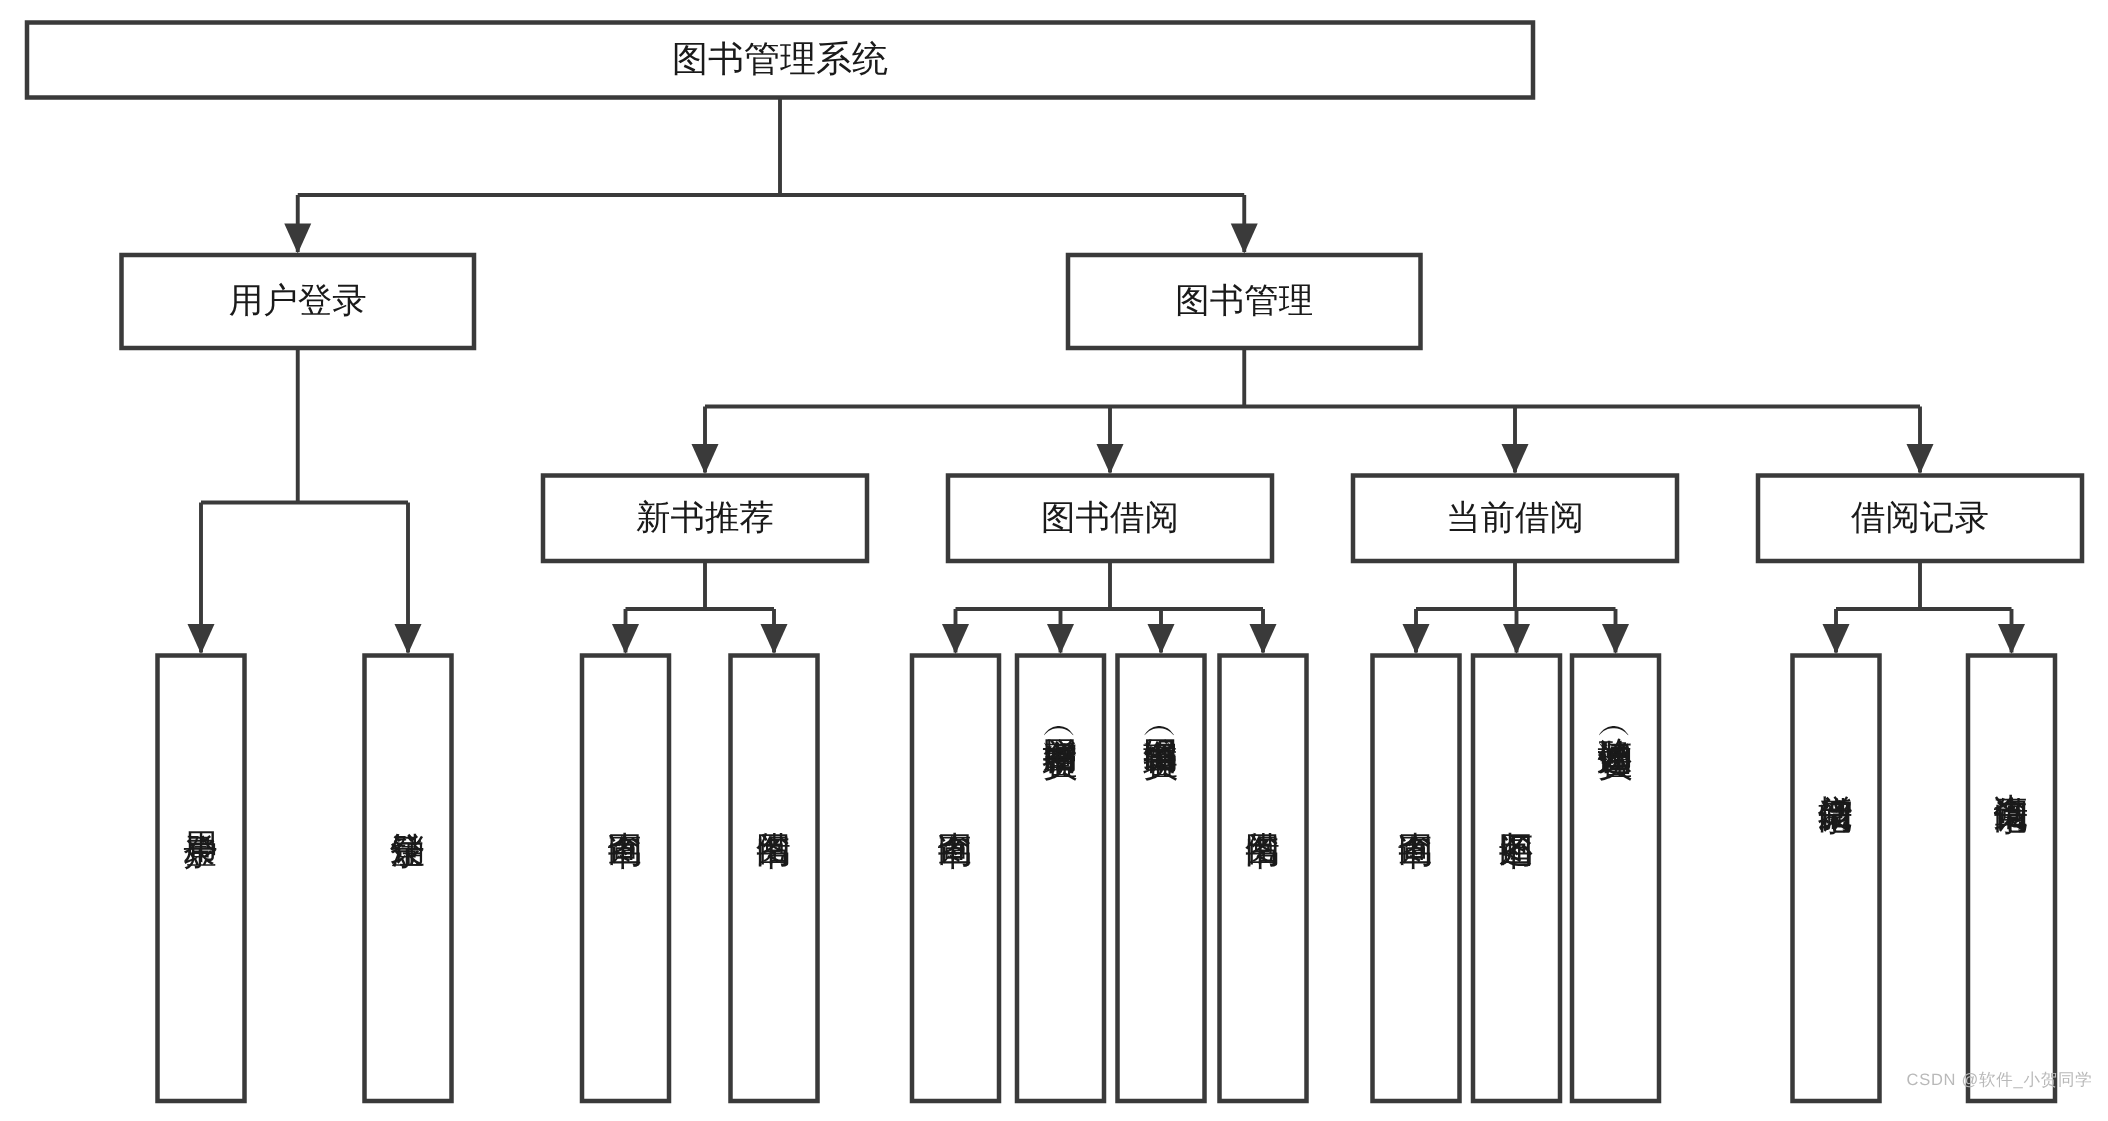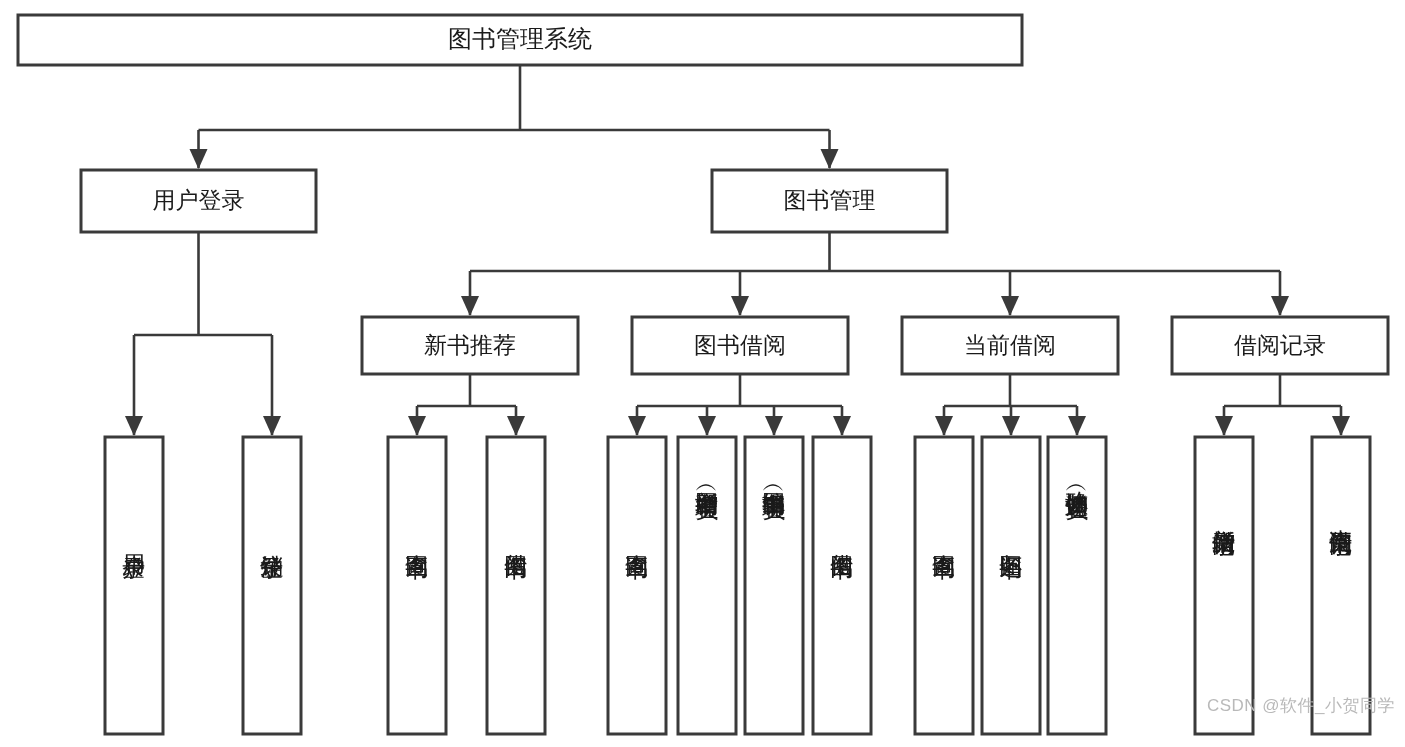--- a/index.html
+++ b/index.html
@@ -67,23 +67,23 @@
     font-size: 23px;
     line-height: 1.06;
     color: #1a1a1a;
     letter-spacing: 1px;
     white-space: nowrap;
     text-align: left;
   }
   .watermark {
     position: absolute;
     right: 10px;
-    bottom: 20px;
-    font-family: "Liberation Sans", "DejaVu Sans", sans-serif;
-    font-size: 17px;
+    bottom: 10px;
+    font-family: "Liberation Sans", "DejaVu Sans", sans-serif;
+    font-size: 11px;
     color: #b9b9b9;
     white-space: nowrap;
     letter-spacing: 0.5px;
   }
 </style>
 </head>
 <body>
 
 <div id="diagram-root">
 

